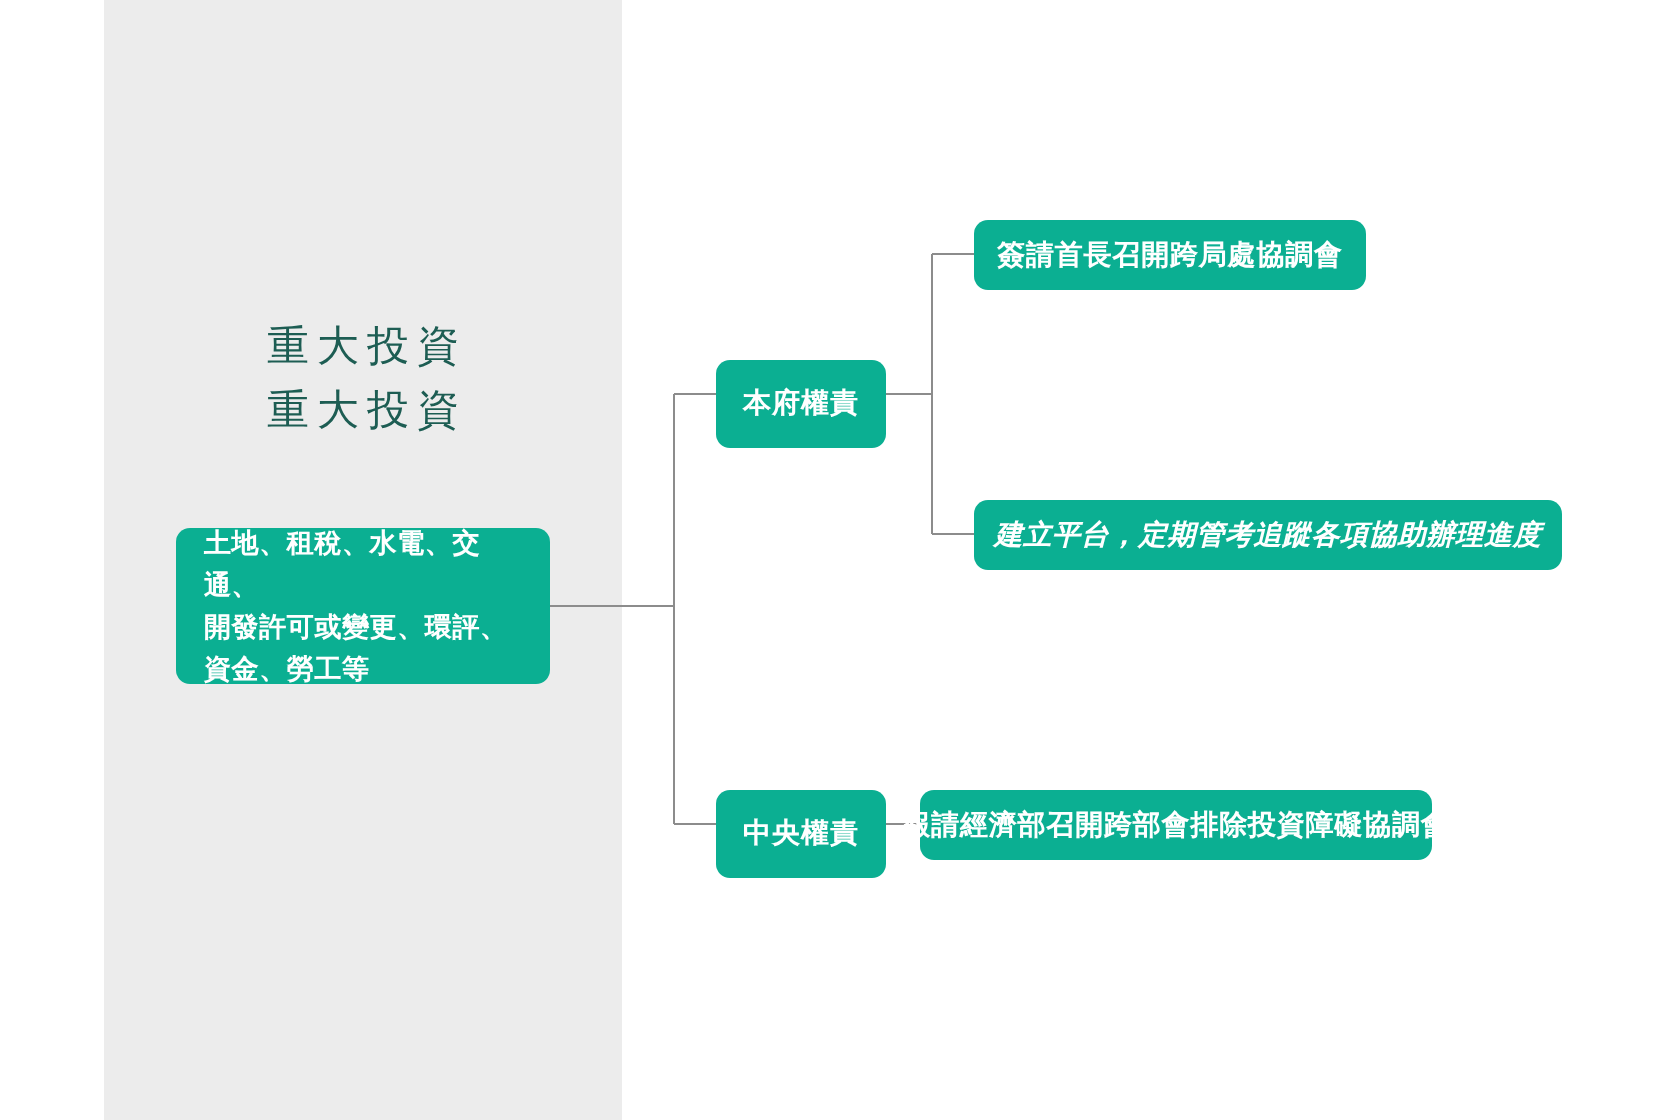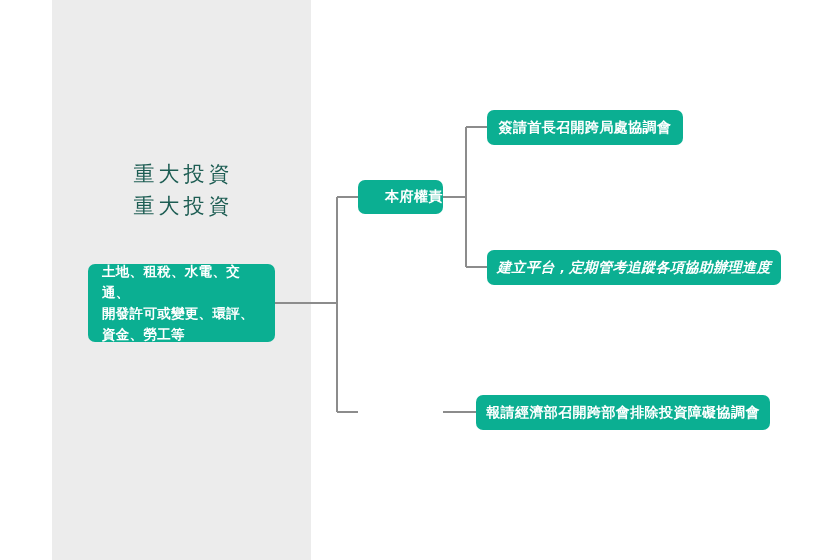--- a/index.html
+++ b/index.html
@@ -78,39 +78,39 @@
     height: 78px;
     padding: 0 14px;
     font-size: 13.5px;
     line-height: 21px;
     letter-spacing: 0.3px;
     justify-content: center;
   }
 
   .node-branch {
     width: 85px;
-    height: 34px;
+    height: 44px;
     font-size: 14px;
-    justify-content: flex-end;
+    justify-content: center;
     letter-spacing: 0.5px;
   }
   .node-branch.b-local   { left: 358px; top: 180px; }
   .node-branch.b-central { left: 358px; top: 395px; }
 
   .node-leaf {
     height: 35px;
     font-size: 14px;
     padding: 0 16px;
     justify-content: center;
     letter-spacing: 0.4px;
     white-space: nowrap;
   }
   .node-leaf.l-1 { left: 487px; top: 110px; width: 196px; }
   .node-leaf.l-2 { left: 487px; top: 250px; width: 294px; font-style: italic; }
-  .node-leaf.l-3 { left: 476px; top: 395px; width: 294px; }
+  .node-leaf.l-3 { left: 460px; top: 395px; width: 256px; }
 </style>
 </head>
 <body>
 
 <div id="canvas">
 
   <div class="side-panel"></div>
 
   <svg class="connectors" viewBox="0 0 830 560" width="830" height="560" aria-hidden="true">
     <g stroke="#8c8c8c" stroke-width="1.4" fill="none" shape-rendering="crispEdges">
@@ -141,20 +141,23 @@
   </div>
 
   <div class="node node-root">
     <span>土地、租稅、水電、交通、<br>開發許可或變更、環評、<br>資金、勞工等</span>
   </div>
 
   <div class="node node-branch b-local">
     <span>本府權責</span>
   </div>
 
+  <div class="node node-branch b-central">
+    <span>中央權責</span>
+  </div>
 
   <div class="node node-leaf l-1">
     <span>簽請首長召開跨局處協調會</span>
   </div>
 
   <div class="node node-leaf l-2">
     <span>建立平台，定期管考追蹤各項協助辦理進度</span>
   </div>
 
   <div class="node node-leaf l-3">

